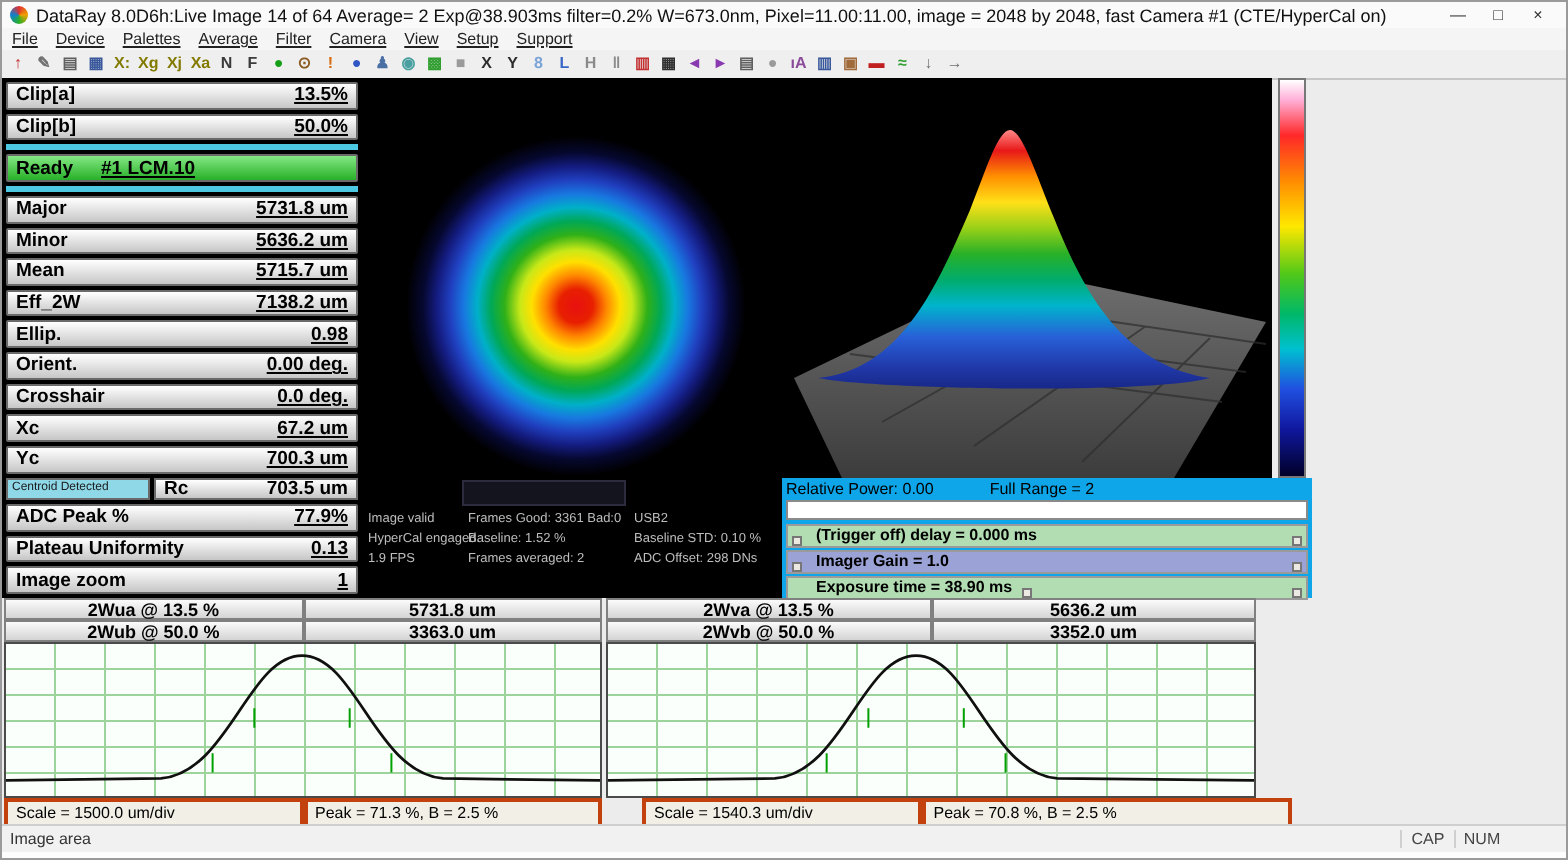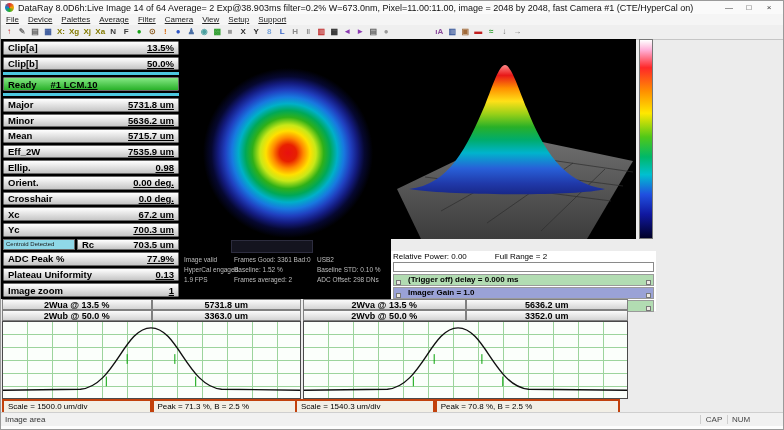--- a/index.html
+++ b/index.html
@@ -36,21 +36,21 @@
       #00a858 50%,#00b0c8 58%,#1878e0 66%,#2040c0 74%,#141c80 82%,#060830 90%,#000 100%);}
   .beam-btn{position:absolute;left:50px;top:201px;width:80px;height:11px;background:#14141f;border:1px solid #2c2c3e;}
   .info{position:absolute;left:3px;top:216px;width:205px;display:flex;font-size:6.5px;line-height:1.5;color:#bdbdbd;}
   .info .c1{width:50px;}.info .c2{width:83px;}.info .c3{flex:1;}
   .info div{white-space:nowrap;}
   
   .view3d{position:absolute;left:390px;top:0;width:245px;height:200px;background:#000;}
   .palette{position:absolute;left:638px;top:0;width:14px;height:200px;border:1px solid #777;box-sizing:border-box;
     background:linear-gradient(to bottom,#ffffff 0%,#ffb0d8 5%,#ff2828 14%,#ff9000 26%,#ffe800 37%,#50c818 49%,#00b868 59%,#00c0d0 68%,#2050e0 78%,#1018a0 88%,#000028 100%);}
   
-  .controls{position:absolute;left:390px;top:200px;width:265px;height:60px;background:#ffffff;box-sizing:border-box;padding:1px 2px;font-size:8px;color:#000;margin-top:12px;}
+  .controls{position:absolute;left:390px;top:200px;width:265px;height:60px;background:#0ea5e9;box-sizing:border-box;padding:1px 2px;font-size:8px;color:#000;}
   .rp-row{display:flex;height:9px;align-items:center;}
   .rp-row span{margin-right:28px;white-space:nowrap;}
   .rp-bar{height:8px;background:#fff;border:1px solid #8a8a8a;margin:1px 0 2px 0;}
   .slider{height:12px;margin-bottom:1px;border:1px solid #9a9a9a;position:relative;font-weight:700;font-size:8px;padding-left:14px;line-height:10px;box-sizing:border-box;white-space:nowrap;}
   .sl-green{background:#b2dcb2;}
   .sl-purple{background:#9aa2d6;}
   .handle{position:absolute;bottom:0;width:5px;height:5px;background:#ece9e2;border:1px solid #777;box-sizing:border-box;}
   
   .bottom{position:absolute;top:298px;left:0;width:784px;height:113px;}
   .hdr{position:absolute;top:0;}
@@ -121,21 +121,21 @@
       <span class="tb-icon" style="color: rgb(122, 164, 216);">8</span>
       <span class="tb-icon" style="color: rgb(58, 102, 200);">L</span>
       <span class="tb-icon" style="color: rgb(138, 138, 138);">H</span>
       <span class="tb-icon" style="color: rgb(138, 138, 138);">‖</span>
       <span class="tb-icon" style="color: rgb(194, 50, 50);">▥</span>
       <span class="tb-icon" style="color: rgb(46, 46, 46);">▦</span>
       <span class="tb-icon" style="color: rgb(138, 58, 176);">◄</span>
       <span class="tb-icon" style="color: rgb(138, 58, 176);">►</span>
       <span class="tb-icon" style="color: rgb(96, 96, 96);">▤</span>
       <span class="tb-icon" style="color: rgb(154, 154, 154);">●</span>
-      <span class="tb-icon" style="color: rgb(138, 74, 154); margin-left: 40px;">ıA</span>
+      <span class="tb-icon" style="color: rgb(138, 74, 154);">ıA</span>
       <span class="tb-icon" style="color: rgb(57, 88, 155);">▥</span>
       <span class="tb-icon" style="color: rgb(160, 106, 58);">▣</span>
       <span class="tb-icon" style="color: rgb(194, 32, 32);">▬</span>
       <span class="tb-icon" style="color: rgb(47, 158, 47);">≈</span>
       <span class="tb-icon" style="color: rgb(112, 112, 112);">↓</span>
       <span class="tb-icon" style="color: rgb(112, 112, 112);">→</span>
     </div>
 
   <div class="main">
 
@@ -161,21 +161,21 @@
       <div class="m-row">
           <span class="lbl">Minor</span>
           <span class="val">5636.2 um</span>
         </div>
       <div class="m-row">
           <span class="lbl">Mean</span>
           <span class="val">5715.7 um</span>
         </div>
       <div class="m-row">
           <span class="lbl">Eff_2W</span>
-          <span class="val">7535.9 um</span>
+          <span class="val">7138.2 um</span>
         </div>
       <div class="m-row">
           <span class="lbl">Ellip.</span>
           <span class="val">0.98</span>
         </div>
       <div class="m-row">
           <span class="lbl">Orient.</span>
           <span class="val">0.00 deg.</span>
         </div>
       <div class="m-row">
@@ -321,21 +321,21 @@
       <svg viewBox="0 0 325 78" preserveAspectRatio="none">
         <path d="M0,70 L84,69 C118,66 128,6 155,6 C182,6 192,66 226,69 L325,70" fill="none" stroke="#101010" stroke-width="1.4"></path>
         <path d="M110,56 L110,66 M200,56 L200,66 M131,33 L131,43 M179,33 L179,43" stroke="#00a000" stroke-width="1" fill="none"></path>
       </svg>
     </div>
 
     <div class="scalebar" style="left:1px;width:299px;">
       <span class="scell" style="width:50%">Scale = 1500.0 um/div</span>
       <span class="scell" style="width:50%">Peak = 71.3 %, B = 2.5 %</span>
     </div>
-    <div class="scalebar" style="left:294px;width:325px;">
+    <div class="scalebar" style="left:320px;width:325px;">
       <span class="scell" style="width:43%">Scale = 1540.3 um/div</span>
       <span class="scell" style="width:57%">Peak = 70.8 %, B = 2.5 %</span>
     </div>
   </div>
 
   <div class="statusbar">
     <span class="sb-left">Image area</span>
     <span class="sb-cell">CAP</span>
     <span class="sb-cell">NUM</span>
     <span class="sb-cell"></span>

